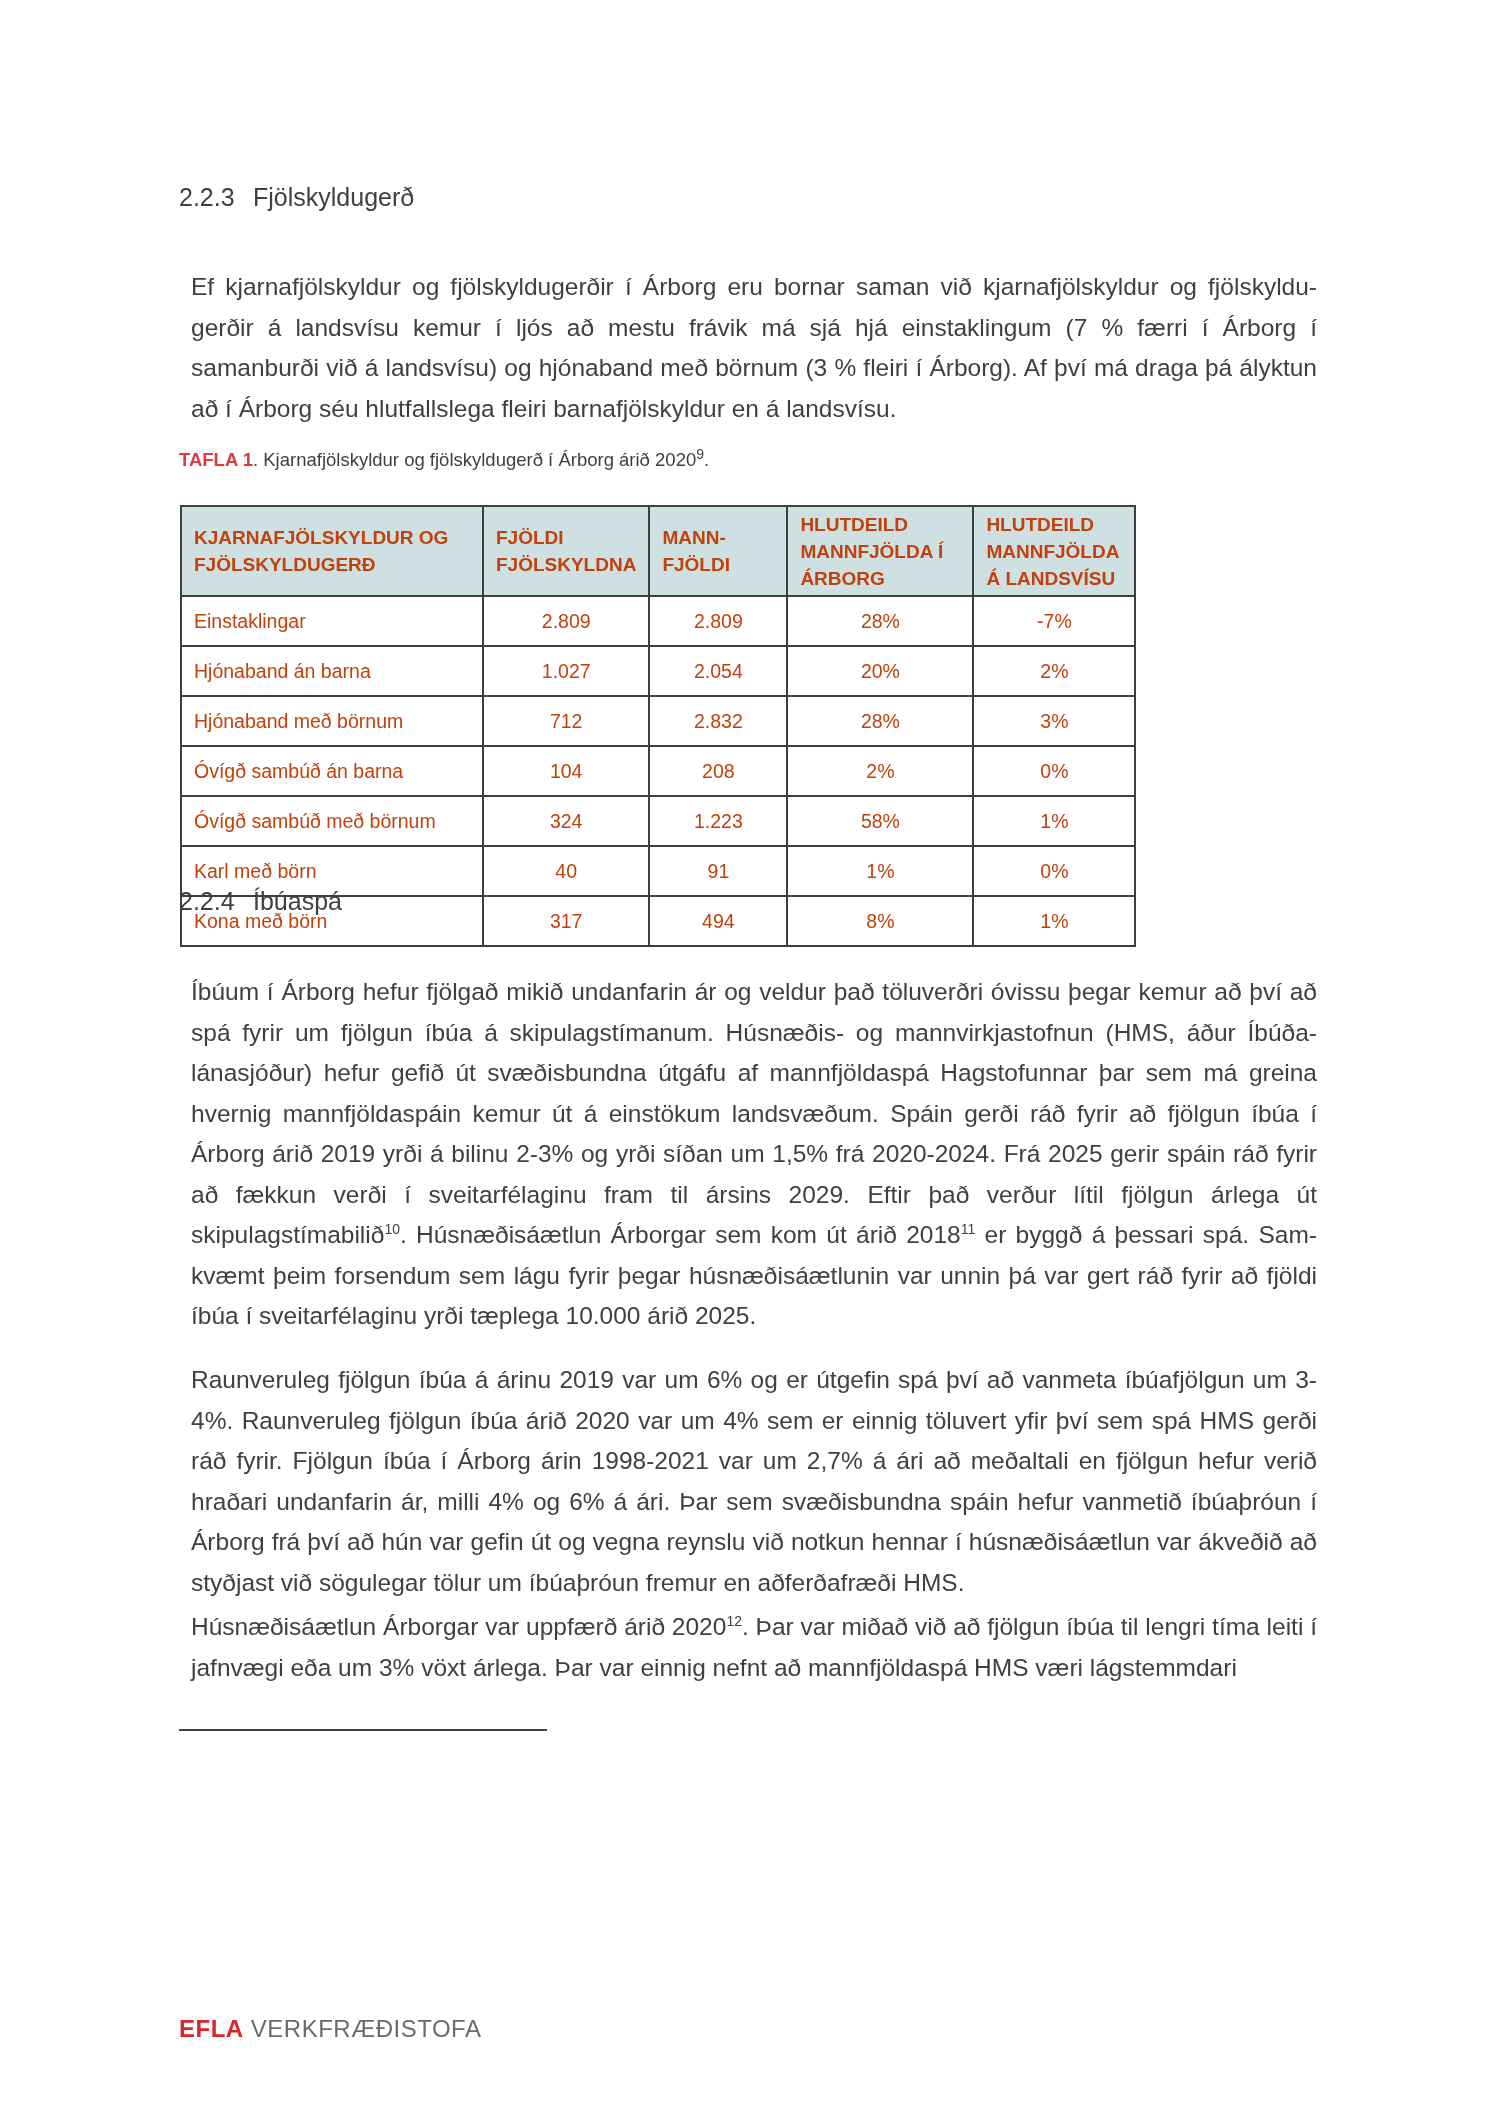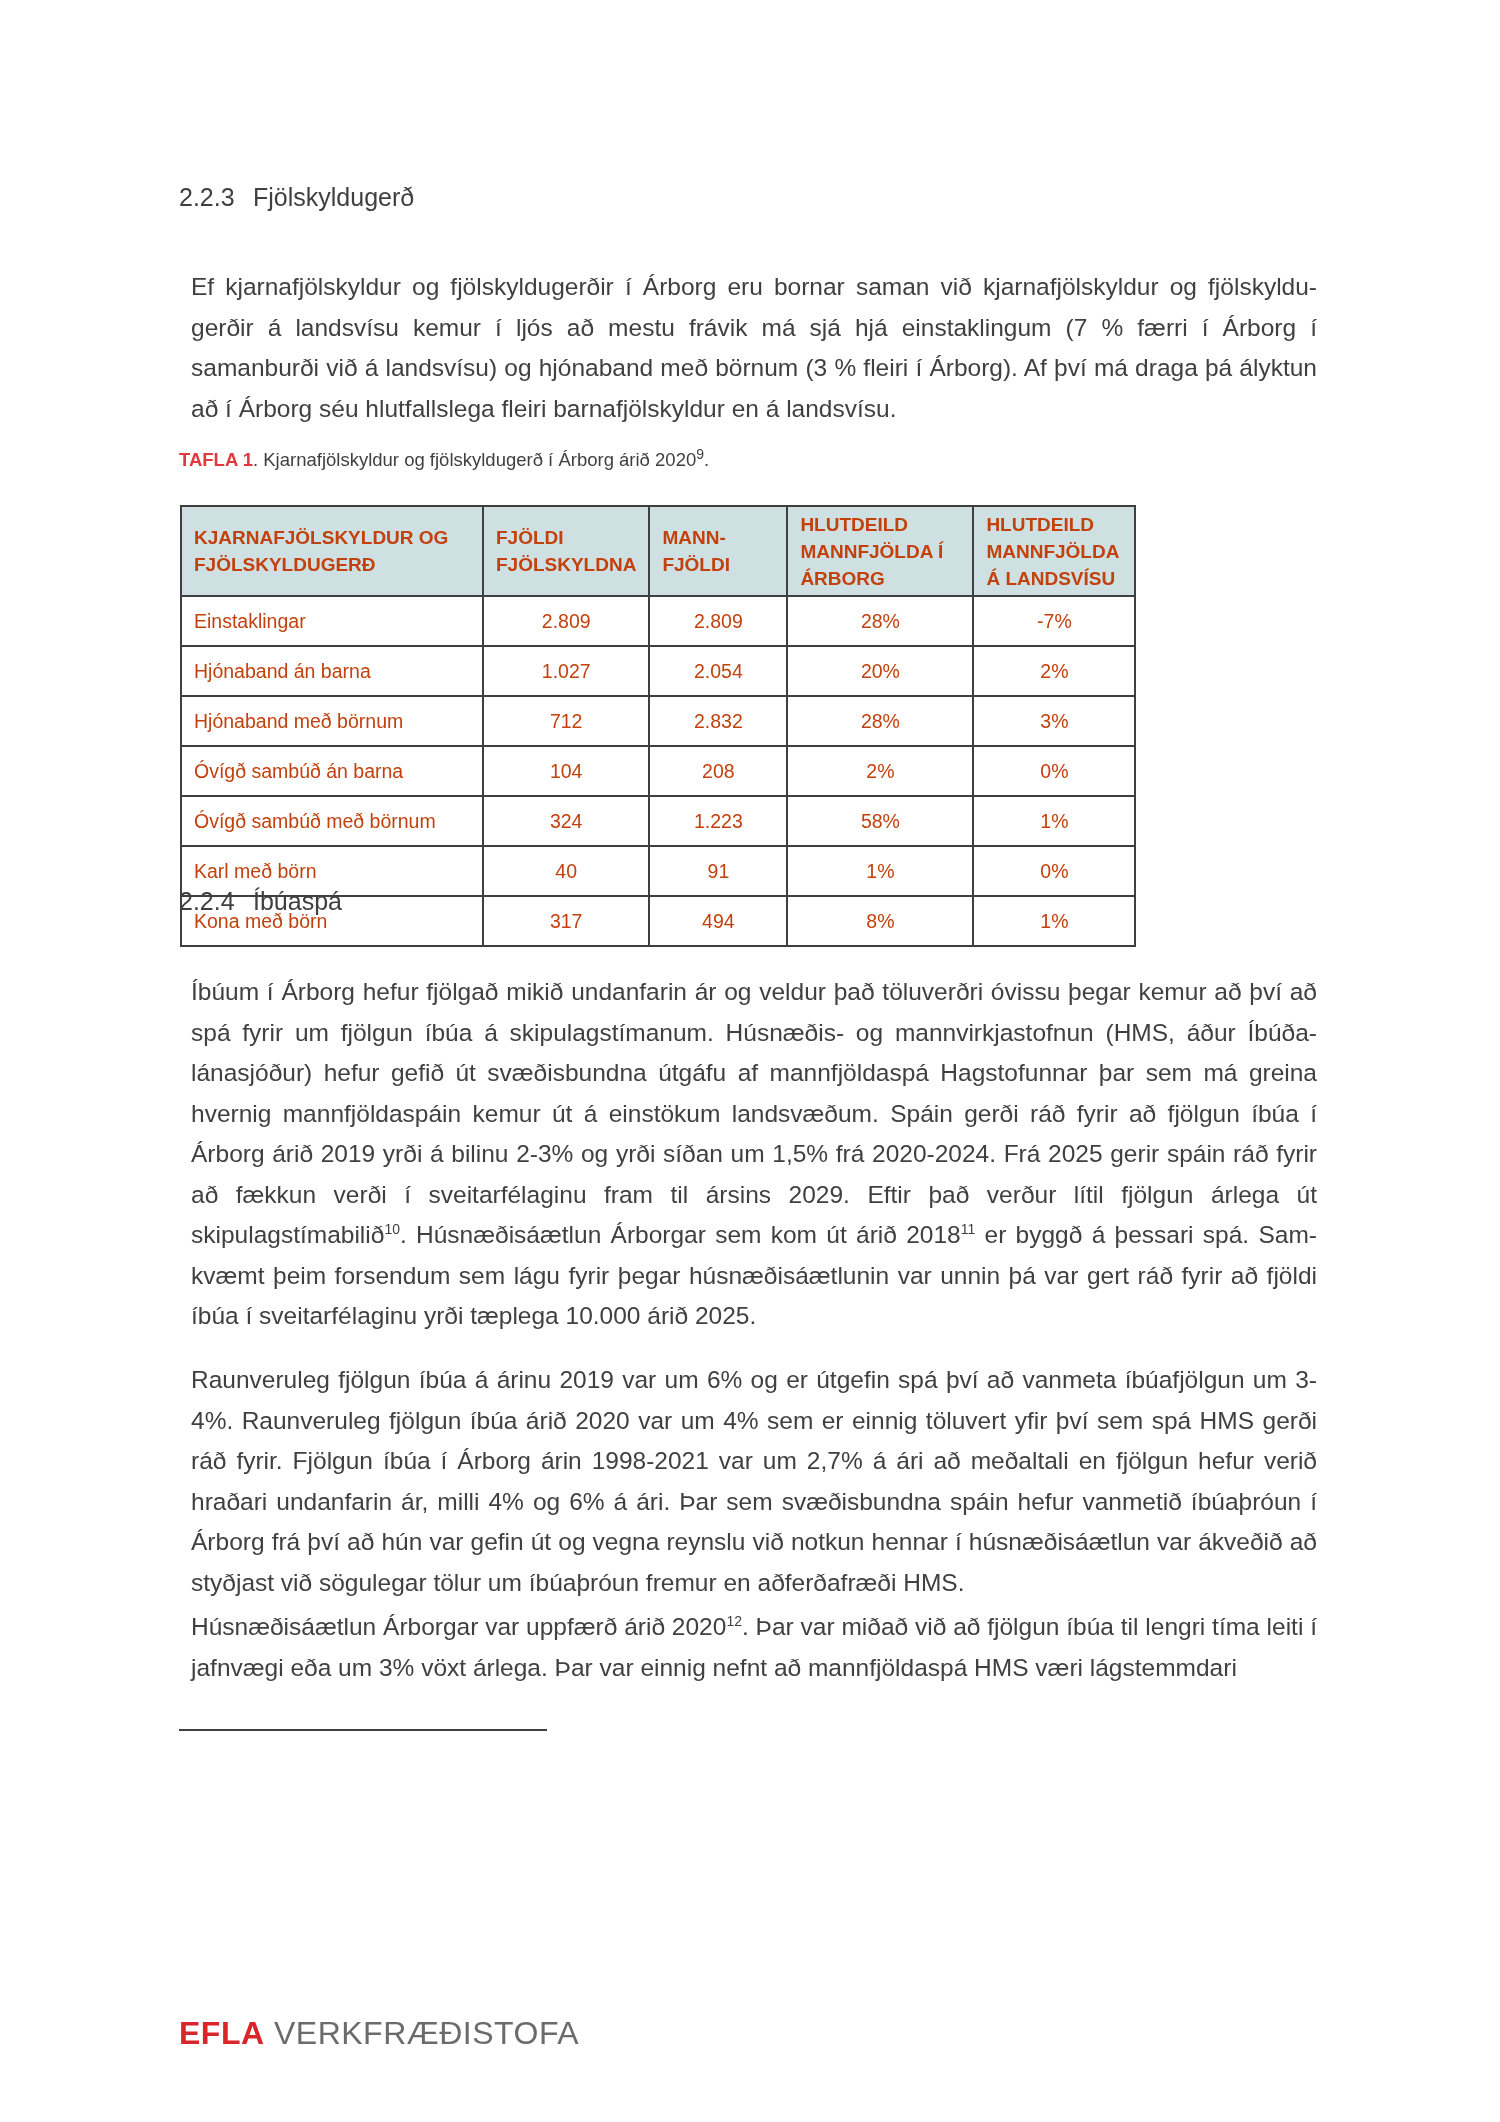--- a/index.html
+++ b/index.html
@@ -19,21 +19,21 @@
   table.fam th, table.fam td { border: 2px solid #3f3f3f; }
   table.fam th { background: #cfe0e3; text-align: left; vertical-align: middle;
                  font-weight: bold; font-size: 19px; line-height: 27px; padding: 2px 12px; height: 84px; }
   table.fam td { height: 32px; padding: 8px 12px; text-align: center; }
   table.fam td.first { text-align: left; }
   .col0 { width: 276px; } .col1 { width: 124px; } .col2 { width: 112px; } .col3 { width: 160px; } .col4 { width: 136px; margin-top: 36px; }
   .fn-rule { position: absolute; left: 179px; top: 1729px; width: 368px; height: 0; border-top: 2px solid #404040; }
   .footnotes { position: absolute; left: 179px; top: 1740px; font-size: 20px; line-height: 25.6px; color: #404040; }
   .footnotes div { white-space: nowrap; }
   .footnotes sup { font-size: 12px; }
-  .logo { position: absolute; left: 179px; top: 2015px; font-size: 32px; white-space: nowrap; letter-spacing: 0.5px; }
+  .logo { position: absolute; left: 179px; top: 2015px; font-size: 24px; white-space: nowrap; letter-spacing: 0.5px; }
   .logo .brand { color: #d9262c; font-weight: bold; }
   .logo .rest { color: #6b6b6b; font-weight: normal; }
 </style>
 </head>
 <body>
 
 <div class="page">
 
   <div class="heading" style="top:183px;">
     <span class="num">2.2.3</span><span>Fjölskyldugerð</span>

